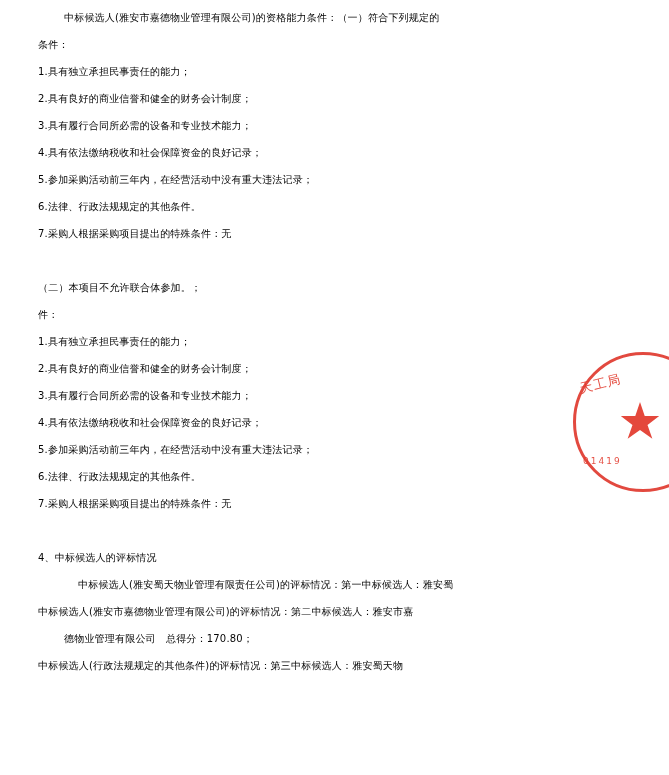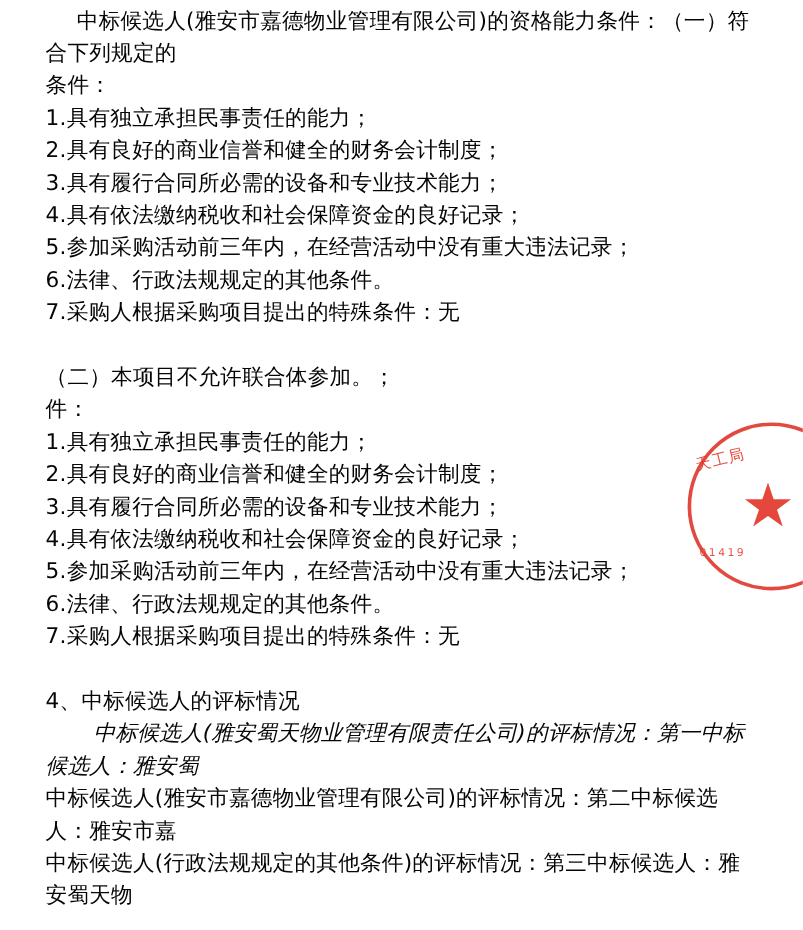--- a/index.html
+++ b/index.html
@@ -22,33 +22,32 @@
     box-sizing: border-box;
     padding: 4px 40px 0 38px;
   }
   .doc-body {
     position: relative;
     z-index: 2;
   }
   p.line {
     margin: 0;
     padding: 0;
-    font-size: 18px;
+    font-size: 10px;
     line-height: 27px;
     color: #050505;
     letter-spacing: 0.2px;
     white-space: pre-wrap;
     font-family: "DejaVu Sans", "Liberation Sans", sans-serif;
   }
   p.indent {
     text-indent: 26px;
   }
   p.indent2 {
     text-indent: 40px;
-    font-style: italic;
   }
   .spacer-lg {
     height: 27px;
   }
   
   .seal {
     position: absolute;
     right: -44px;
     top: 352px;
     width: 140px;
@@ -132,17 +131,18 @@
     <p class="line">3.具有履行合同所必需的设备和专业技术能力；</p>
     <p class="line">4.具有依法缴纳税收和社会保障资金的良好记录；</p>
     <p class="line">5.参加采购活动前三年内，在经营活动中没有重大违法记录；</p>
     <p class="line">6.法律、行政法规规定的其他条件。</p>
     <p class="line">7.采购人根据采购项目提出的特殊条件：无</p>
     <p class="line"></p>
     <div class="spacer-lg"></div>
     <p class="line">4、中标候选人的评标情况</p>
     <p class="line indent2">中标候选人(雅安蜀天物业管理有限责任公司)的评标情况：第一中标候选人：雅安蜀</p>
     <p class="line">中标候选人(雅安市嘉德物业管理有限公司)的评标情况：第二中标候选人：雅安市嘉</p>
+    <p class="line indent">德物业管理有限公司   总得分：170.80；</p>
     <p class="line">中标候选人(行政法规规定的其他条件)的评标情况：第三中标候选人：雅安蜀天物</p>
     <p class="line"></p>
   </div>
 
 </div>
 
 </body></html>

